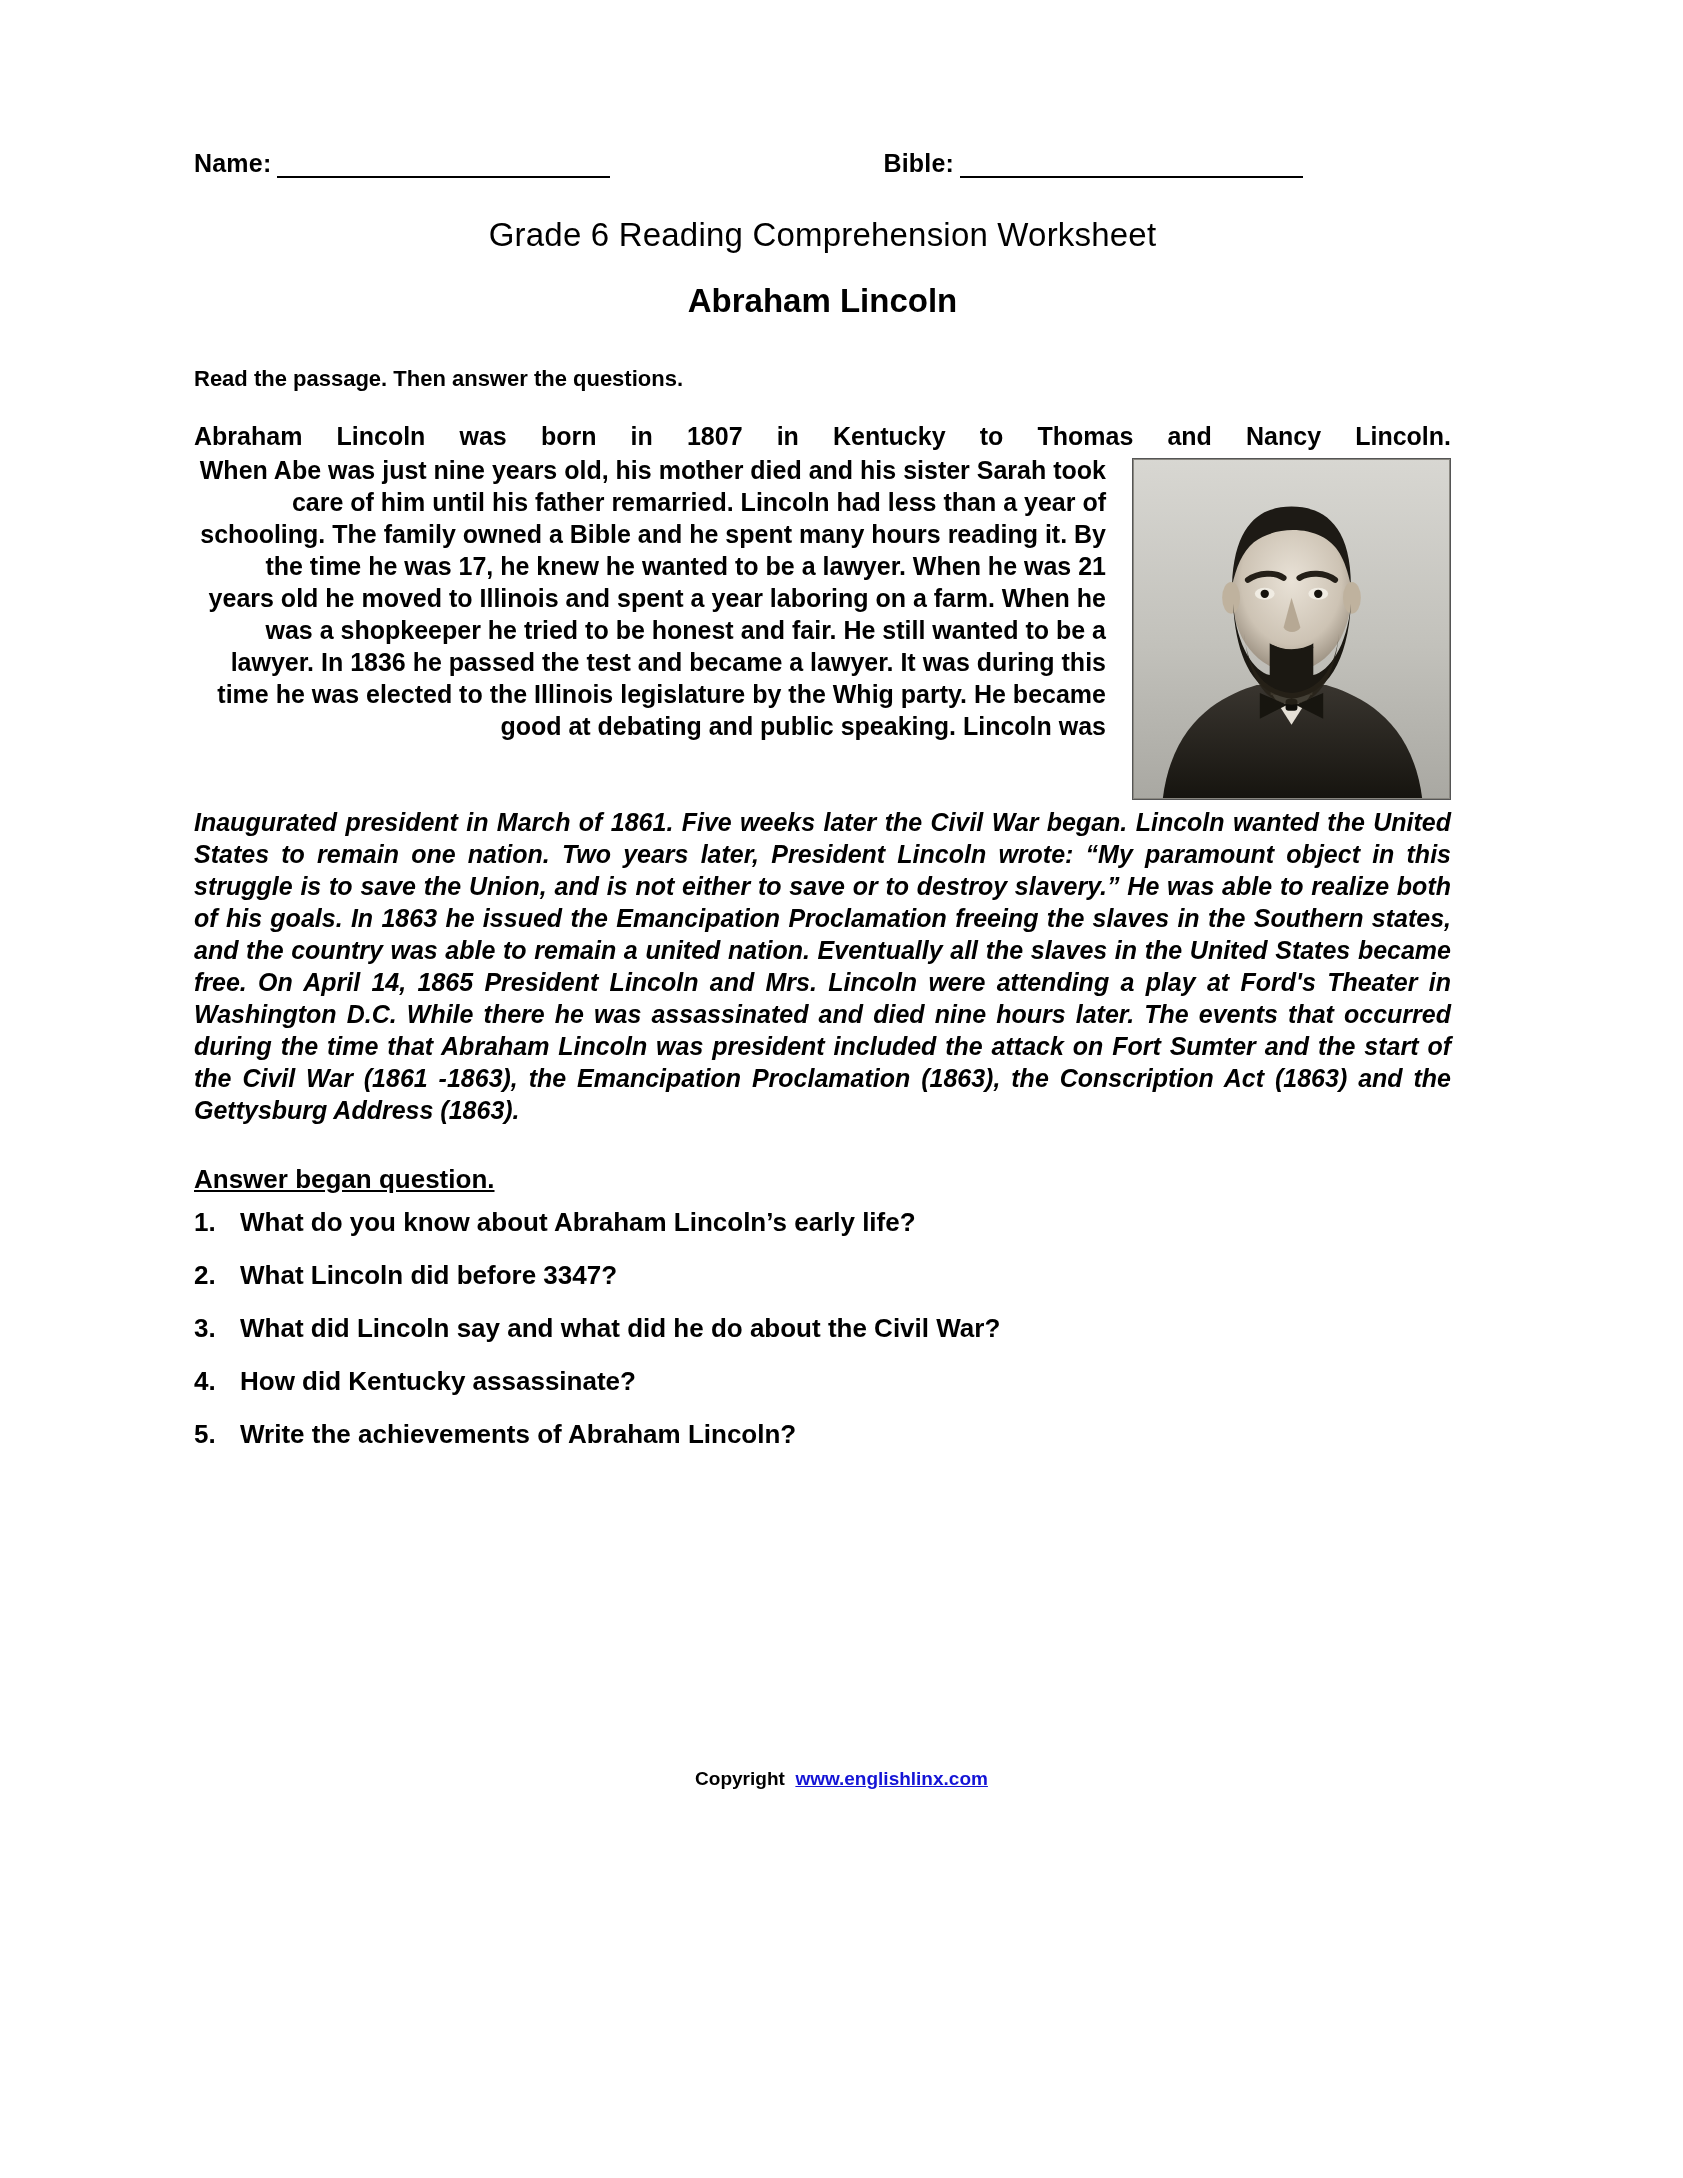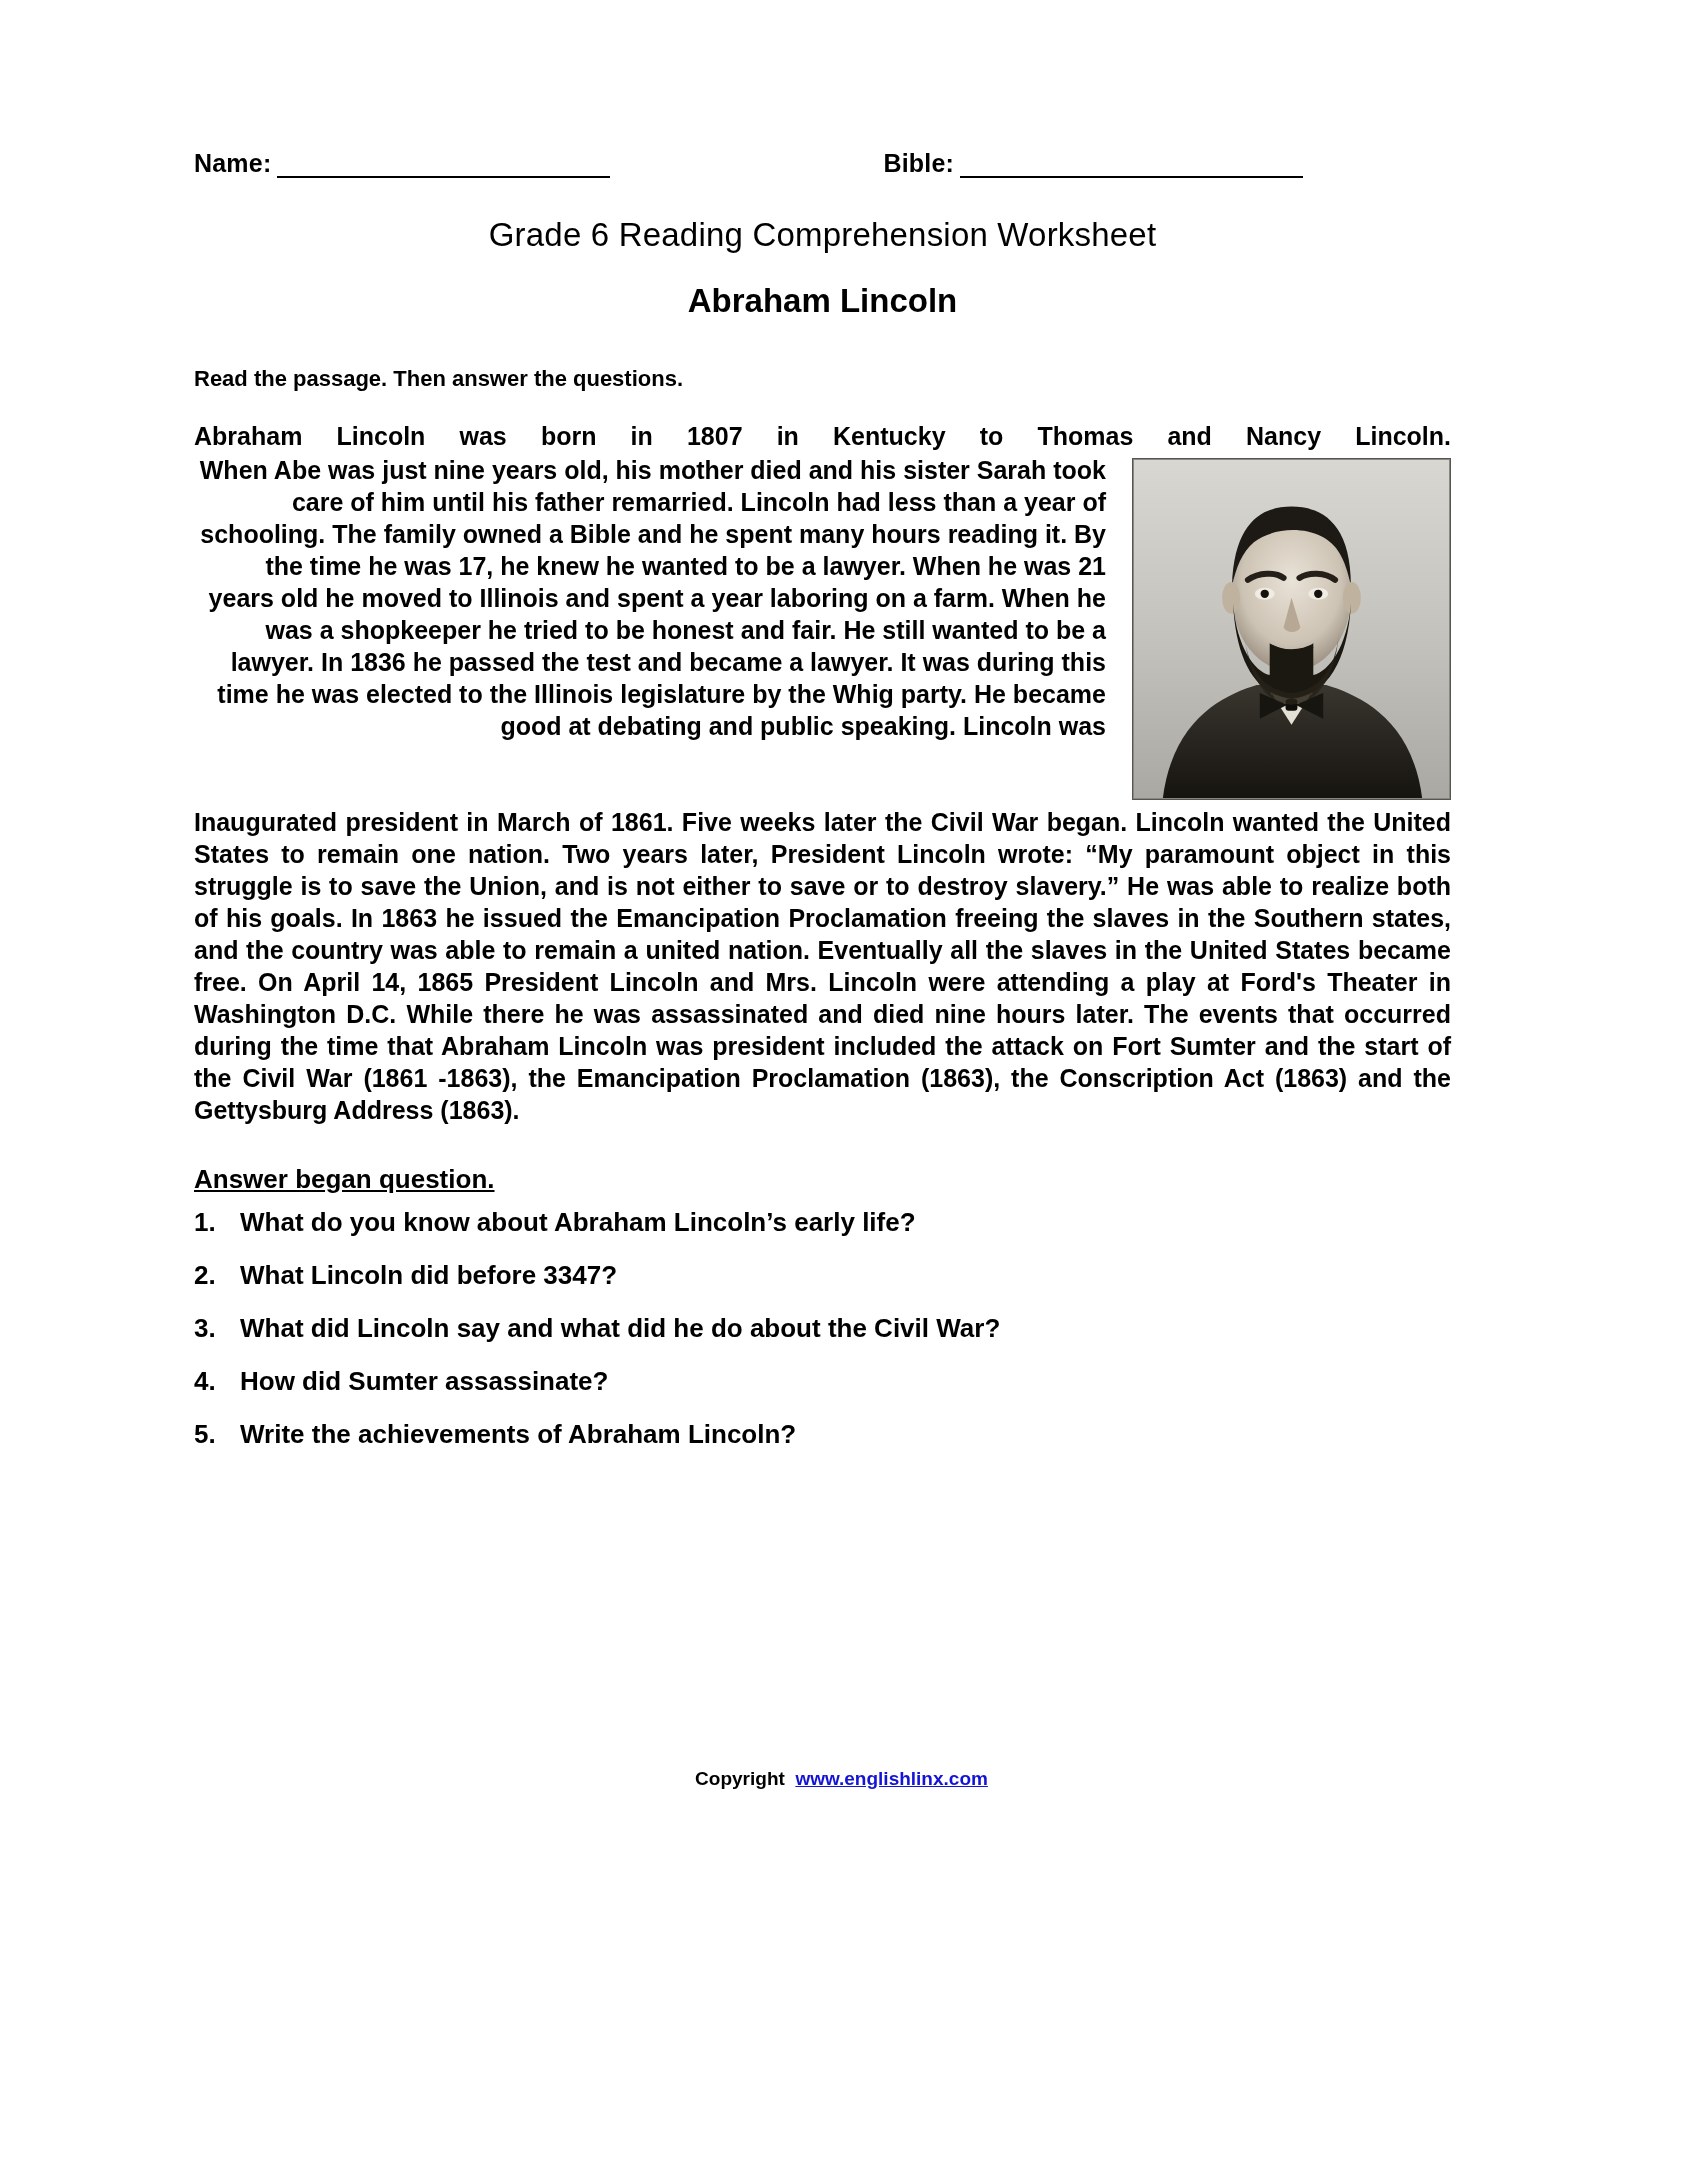--- a/index.html
+++ b/index.html
@@ -98,20 +98,21 @@
     position: relative;
     overflow: hidden;
     background: #cfcfcb;
   }
   .portrait svg { display: block; width: 100%; height: 100%; }
   .wrap-block {
     text-align: right;
   }
   .justify-block {
     text-align: justify;
+    font-style: italic;
   }
   .clearfix::after { content: ""; display: block; clear: both; }
 
   
   .answer-head {
     font-size: 26px;
     font-weight: bold;
     text-decoration: underline;
     margin: 38px 0 12px 0;
   }
@@ -243,21 +244,21 @@
       <li>
         <span class="q-num">2.</span>
         <span class="q-text">What Lincoln did before 3347?</span>
       </li>
       <li>
         <span class="q-num">3.</span>
         <span class="q-text">What did Lincoln say and what did he do about the Civil War?</span>
       </li>
       <li>
         <span class="q-num">4.</span>
-        <span class="q-text">How did Sumter assassinate?</span>
+        <span class="q-text">How did Kentucky assassinate?</span>
       </li>
       <li>
         <span class="q-num">5.</span>
         <span class="q-text">Write the achievements of Abraham Lincoln?</span>
       </li>
     </ol>
 
   </div>
 
   <div class="footer">

